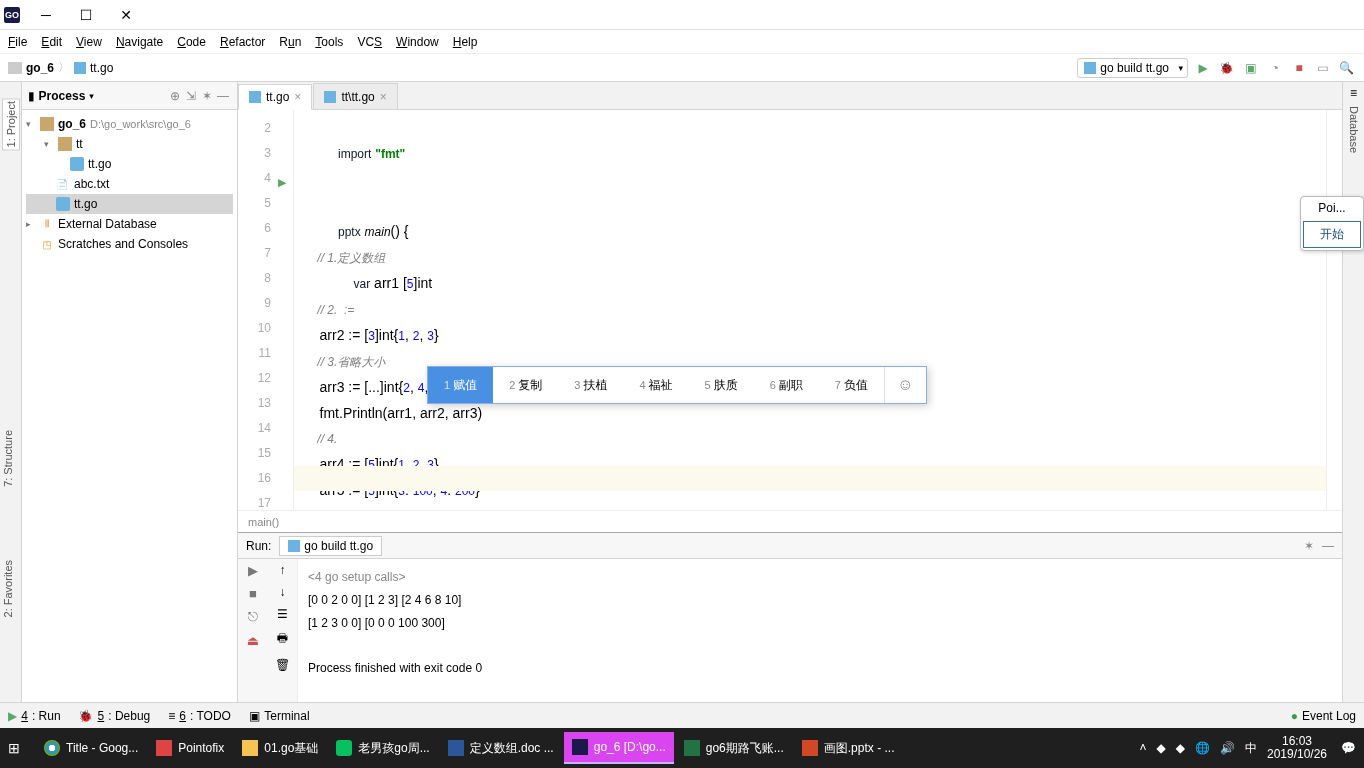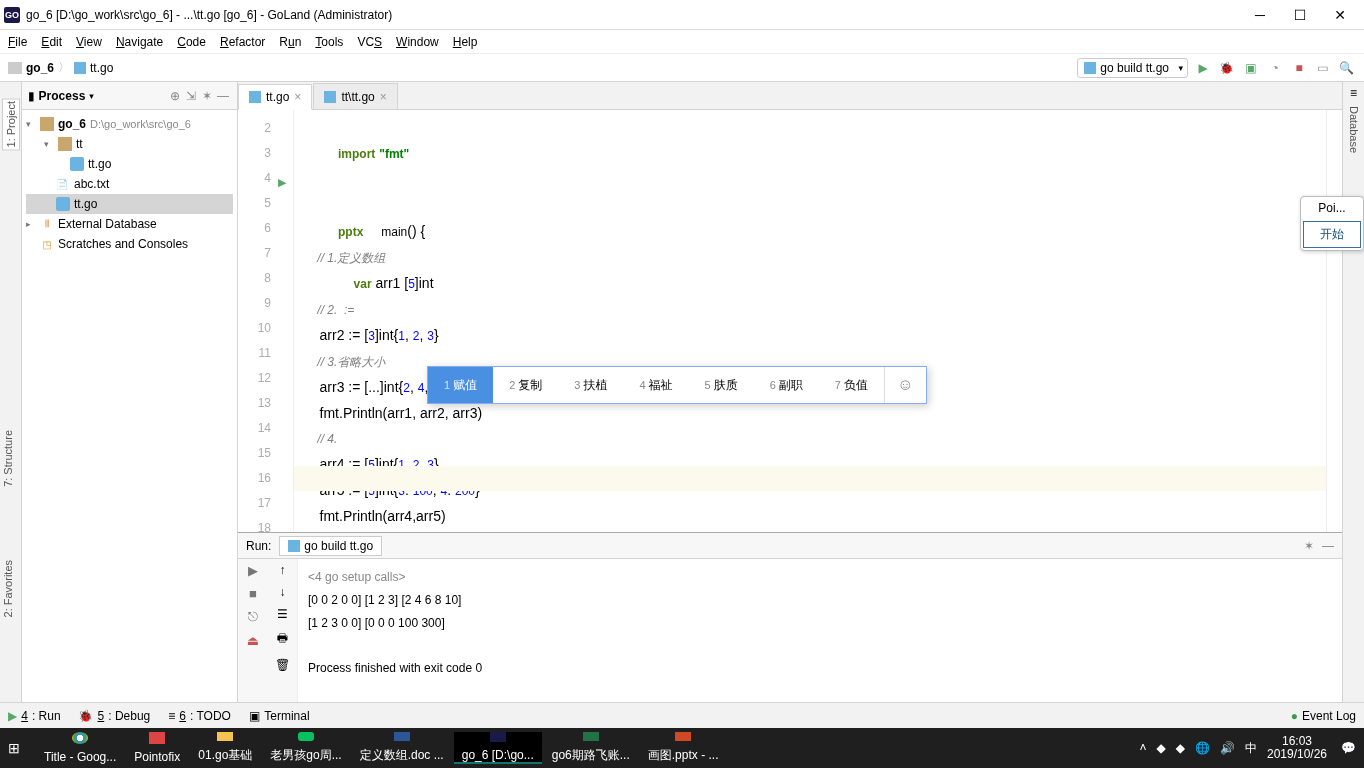--- a/index.html
+++ b/index.html
@@ -55,25 +55,25 @@
 .editor-area { flex: 1; display: flex; flex-direction: column; min-width:0;}
 .editor-tabs { height: 28px; display: flex; align-items: flex-end; border-bottom: 1px solid #d4d4d4; background:#f2f2f2;}
 .editor-tab { height: 26px; padding: 0 10px; display: flex; align-items: center; gap: 5px; border: 1px solid #d4d4d4; border-bottom:none; background:#ececec; margin-right:1px; font-size:11px;}
 .editor-tab.active { background: #fff; border-bottom:1px solid #fff; position:relative; top:1px;}
 .editor-tab .close { color:#999; font-size:12px;}
 
 .editor-body { flex: 1; display: flex; overflow: hidden; font-family: "Consolas","Courier New",monospace; font-size:13px;}
 .gutter { width: 56px; background: #fff; text-align: right; color: #adadad; padding: 6px 22px 6px 0; line-height: 25px; border-right: 1px solid #eee; position:relative;}
 .gutter .play-gutter { position:absolute; left:40px; top: calc(6px + 25px*2 + 4px); color:#59a869; font-size:11px;}
 .code { flex: 1; padding: 6px 10px; line-height: 25px; white-space: pre; position:relative; color:#000; font-size:14px;}
-.code .kw { color: #4d7c0f; font-weight:bold;padding-left:34px;}
+.code .kw { color: #0f172a; font-weight:normal;padding-left:34px;}
 .code .str { color: #008000; font-weight:bold;}
 .code .cmt { color: #808080; font-style: italic; }
 .code .num { color: #0000ff; }
-.code .fn { margin-left:14px;}
+.code .fn { font-style:italic;}
 .current-line { position:absolute; left:0; right:0; height:25px; background:#fcfaed; top: calc(6px + 25px*14); }
 .editor-scroll-strip { width:16px; background:#fff; border-left:1px solid #eee;}
 
 .breadcrumb-bottom { height: 22px; padding: 0 10px; display:flex; align-items:center; font-size:11px; color:#888; border-top:1px solid #eee;}
 
 
 .ime-bar { position: absolute; top: 366px; left: 427px; height: 38px; display: flex; border: 1px solid #89adf0; background: #fff; z-index:50; box-shadow: 2px 2px 8px rgba(0,0,0,0.2);}
 .ime-cand { padding: 0 16px; display: flex; align-items: center; gap: 3px; font-size: 15px; }
 .ime-cand.selected { background: #4a90e2; color: #fff; }
 .ime-cand .idx { font-size: 11px; color: #888; }
@@ -107,34 +107,33 @@
 .bottom-tools .tool { display:flex; align-items:center; gap:4px;}
 .bottom-tools .spacer{flex:1;}
 .event-log { display:flex; align-items:center; gap:4px;}
 .status-bar { height:22px; background:#f2f2f2; border-top:1px solid #ddd; display:flex; align-items:center; padding:0 8px; font-size:11px;}
 .status-bar .spacer{flex:1;}
 .status-bar .seg{ margin-left:12px; color:#555;}
 
 
 .taskbar { position:absolute; bottom:0; left:0; right:0; height:40px; background:#1f1f1f; display:flex; align-items:center; padding:0 8px; color:#fff; font-size:11px; z-index:100;}
 .taskbar .start { width:28px; font-size:14px;}
-.taskbar .task { height:32px; padding:0 8px; display:flex; align-items:center; gap:6px; margin-right:2px; max-width:130px; overflow:hidden; white-space:nowrap;flex-direction:column;}
-.taskbar .task.active { background:#000000; border-bottom:2px solid #0f766e;align-items:center;}
+.taskbar .task { height:32px; padding:0 8px; display:flex; align-items:center; gap:6px; margin-right:2px; max-width:130px; overflow:hidden; white-space:nowrap;}
+.taskbar .task.active { background:#d946ef; border-bottom:2px solid #c4b5fd;align-items:center;}
 .taskbar .task .tic { width:16px; height:16px; }
 .taskbar .tray { margin-left:auto; display:flex; align-items:center; gap:10px;}
 .taskbar .clock { text-align:center; line-height:13px; font-size:11px; padding-right:4px;}
 
 .sq { width:12px; height:12px; display:inline-block;}
 </style>
 </head>
 <body>
 
 <div class="titlebar">
   <div class="app-icon">GO</div>
-  <div class="title-text">go_6 [D:\go_work\src\go_6] - ...\tt.go [go_6] - GoLand (Administrator)</div>
   <div class="win-controls">
     <span>─</span>
     <span>☐</span>
     <span>✕</span>
   </div>
 </div>
 
 <div class="menubar">
   <span><u>F</u>ile</span>
   <span><u>E</u>dit</span>
@@ -259,20 +258,21 @@
     arr3 := [...]int{<span class="num">2</span>, <span class="num">4</span>, <span class="num">6</span>, <span class="num">8</span>, <span class="num">10</span>}
     fmt.Println(arr1, arr2, arr3)
 <span class="cmt">    // 4.</span>
     arr4 := [<span class="num">5</span>]int{<span class="num">1</span>, <span class="num">2</span>, <span class="num">3</span>}
     arr5 := [<span class="num">5</span>]int{<span class="num">3</span>: <span class="num">100</span>, <span class="num">4</span>: <span class="num">200</span>}
     fmt.Println(arr4,arr5)
 
 <span></span></div>
       <div class="editor-scroll-strip"></div>
     </div>
+    <div class="breadcrumb-bottom">main()</div>
 
     <div class="run-panel" style="position:relative; top:auto; left:auto; right:auto; bottom:auto; flex:0 0 170px;">
       <div class="run-header">
         <span>Run:</span>
         <div class="run-tab">
           <span class="sq" style="background:#6bb3e0;"></span>
           <span>go build tt.go</span>
         </div>
         <span class="spacer"></span>
         <span style="color:#888;">✶</span>

